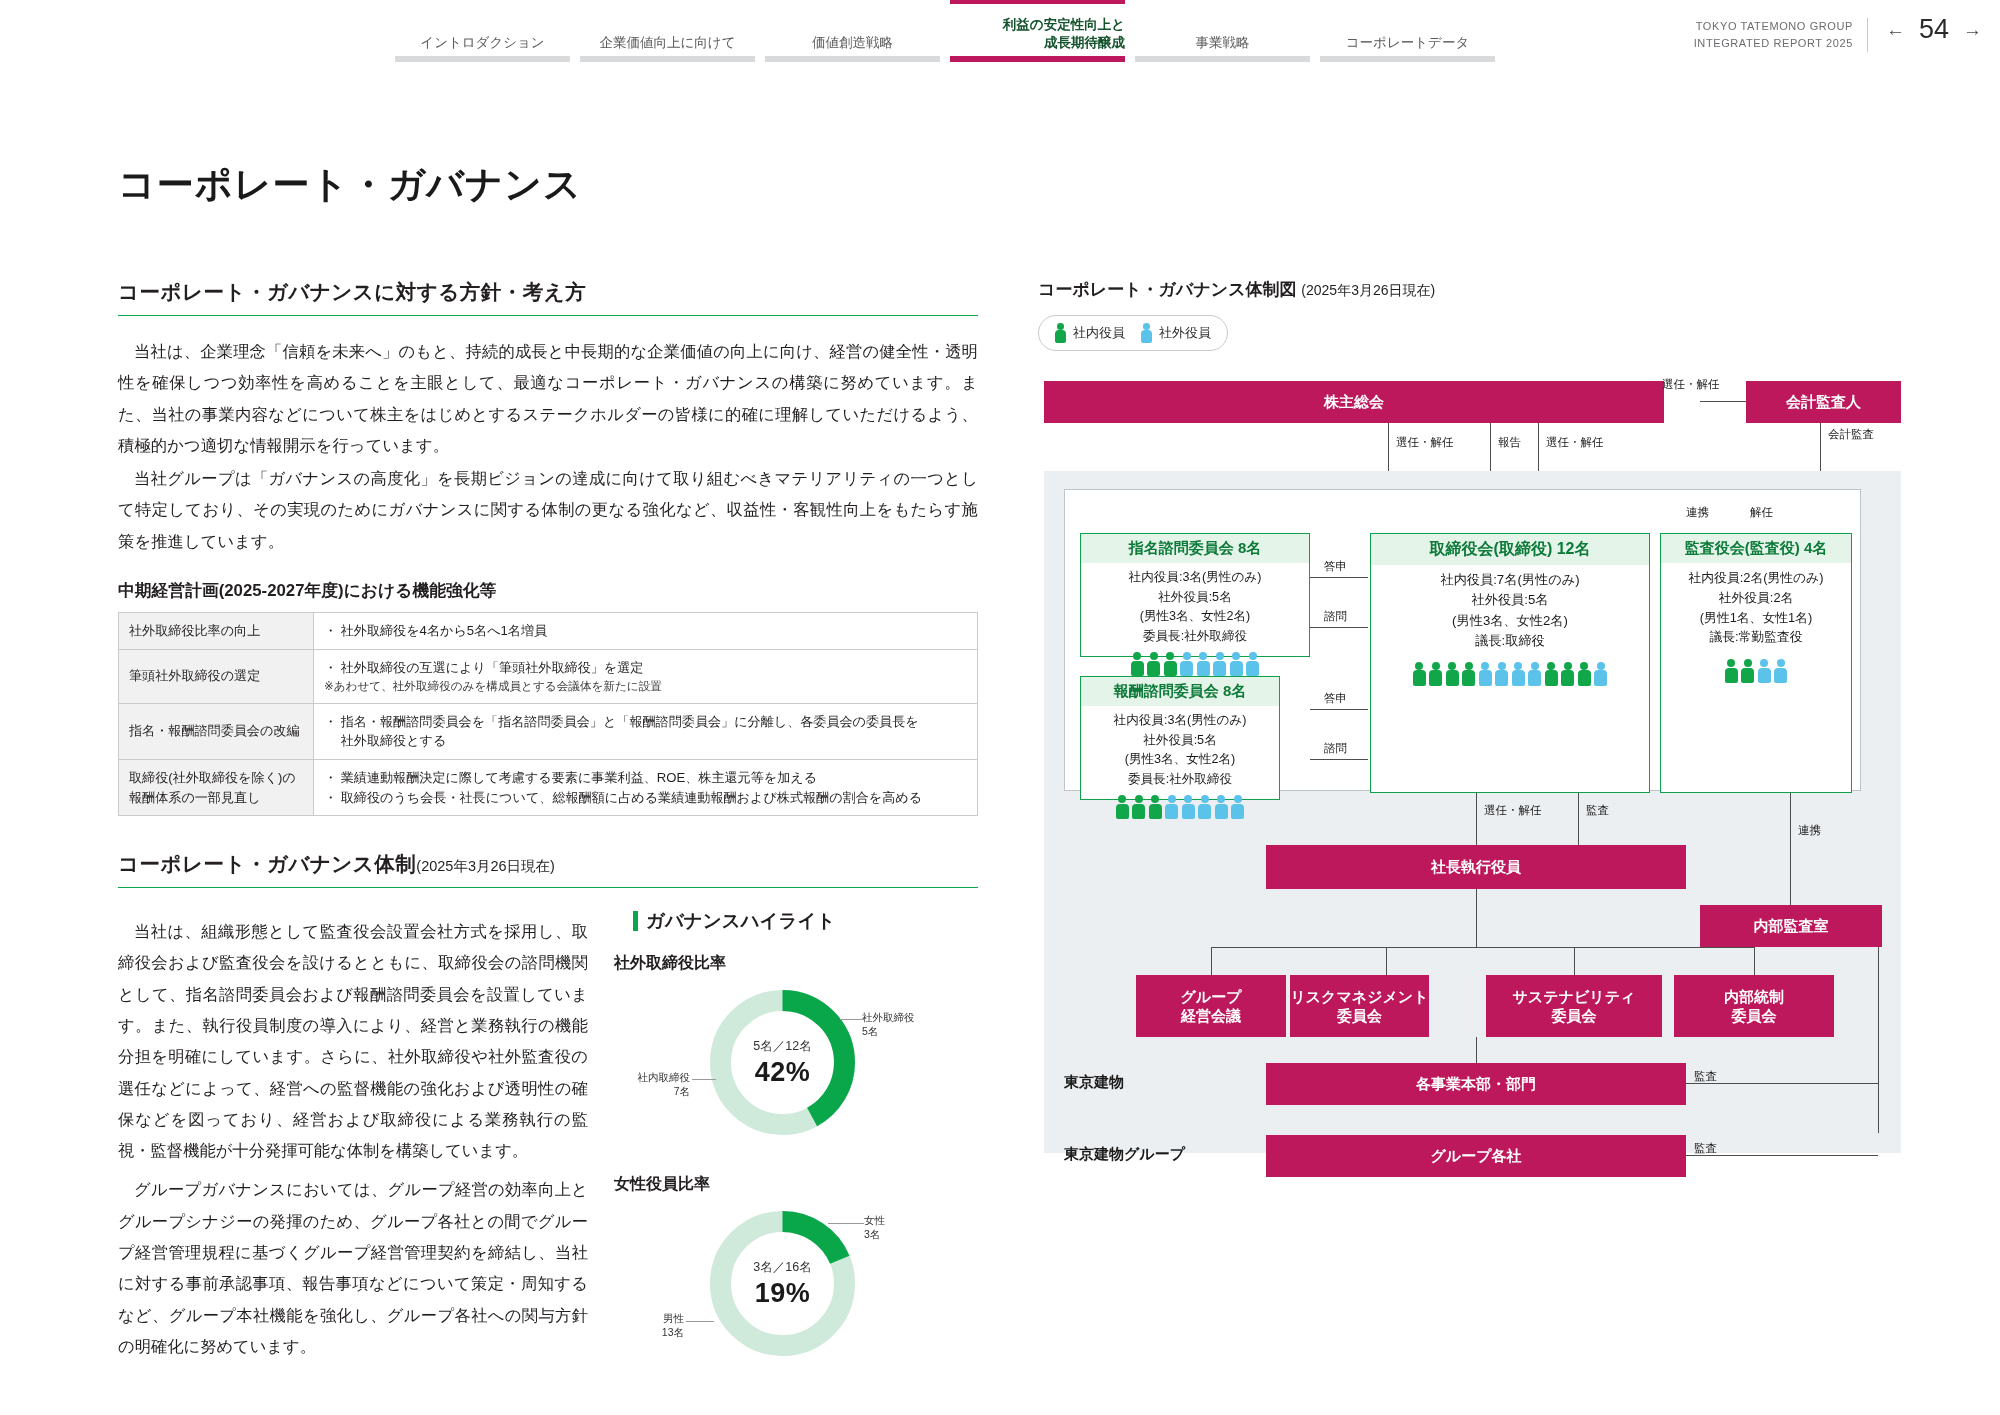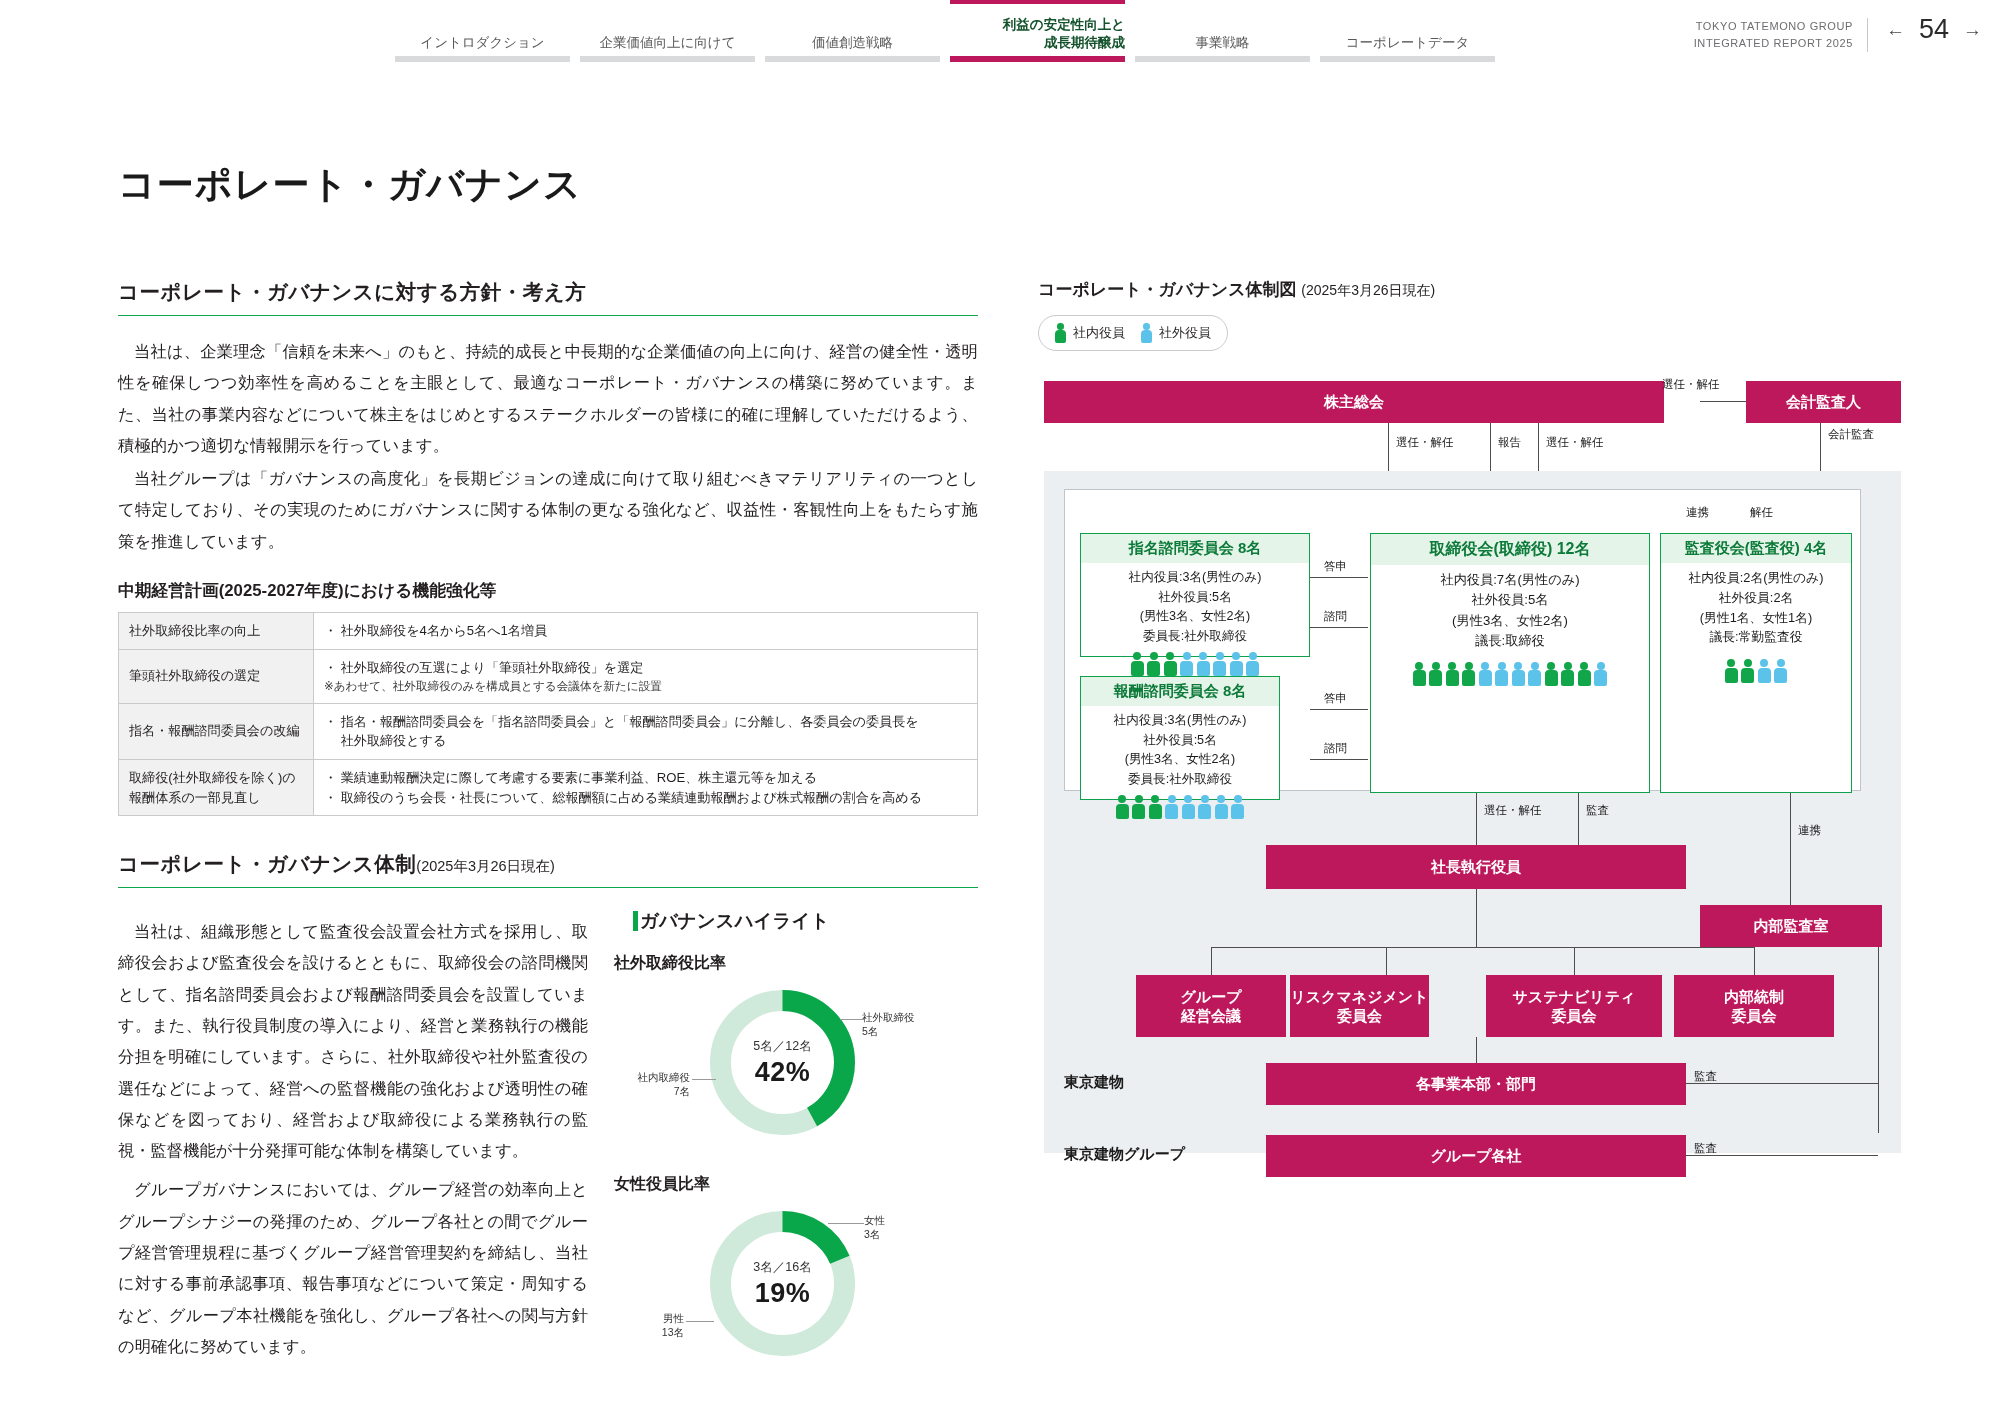--- a/index.html
+++ b/index.html
@@ -68,21 +68,21 @@
 
   
   .h2b { margin-top: 34px; }
 
   .two-col { display: flex; gap: 26px; margin-top: 18px; }
   .two-col .col-text { width: 470px; }
   .two-col .col-text p { font-size: 16.3px; line-height: 1.92; text-indent: 16px; margin: 8px 0 2px 0; text-align: justify;}
 
   
   .hl { width: 330px; }
-  .hl-title { display: flex; align-items: center; gap: 2px; font-size: 18.5px; font-weight: bold; padding-left: 19px; }
+  .hl-title { display: flex; align-items: center; gap: 8px; font-size: 18.5px; font-weight: bold; padding-left: 19px; }
   .hl-title .bar { width: 5px; height: 20px; background: #0aa74a; display: inline-block; }
   .hl-sub { font-size: 16px; font-weight: bold; margin: 20px 0 0 0; }
   .donut-wrap { position: relative; width: 330px; height: 180px; }
   .donut { position: absolute; left: 86px; top: 6px; width: 165px; height: 165px; }
   .donut .center {
     position: absolute; left: 0; top: 0; width: 165px; height: 165px;
     display:flex; flex-direction: column; align-items: center; justify-content: center;
   }
   .donut .center .frac { font-size: 12.5px; color: #333; margin-bottom: 2px; }
   .donut .center .pct { font-size: 27px; font-weight: bold; color: #1a1a1a; letter-spacing: .5px; }

